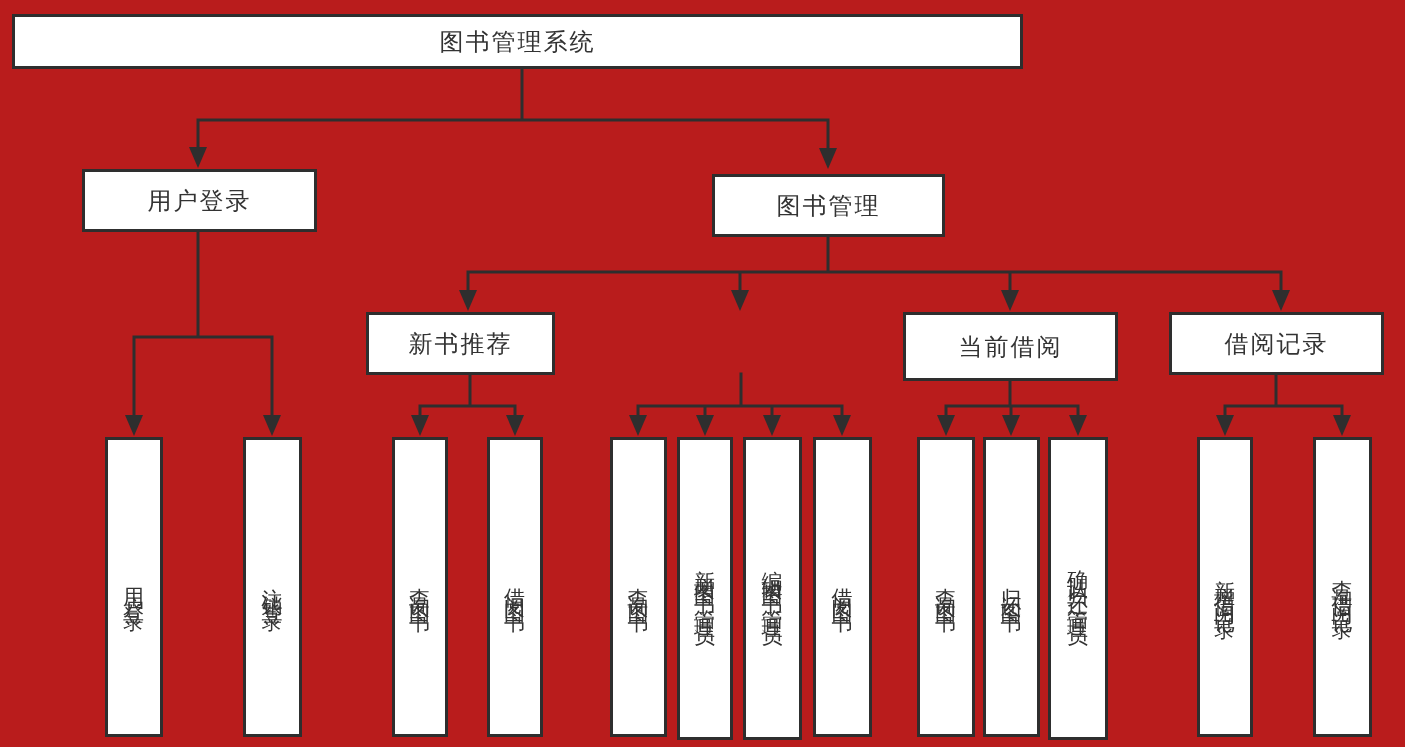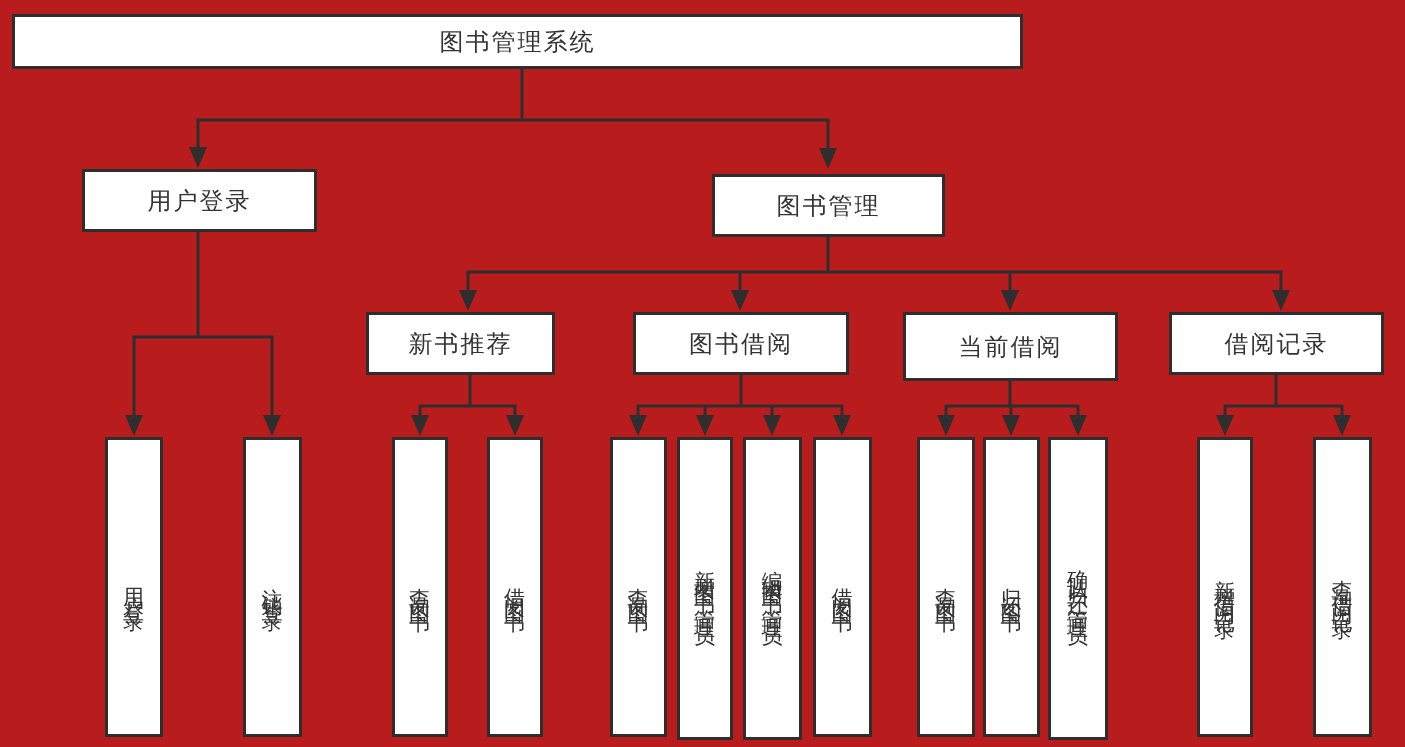--- a/index.html
+++ b/index.html
@@ -102,21 +102,20 @@
       <polygon points="1333,415 1351,415 1342,436"></polygon>
     </g>
   </svg>
 
   <div class="hbox" style="left:12px; top:14px; width:1011px; height:55px;">图书管理系统</div>
 
   <div class="hbox" style="left:82px; top:169px; width:235px; height:63px;">用户登录</div>
   <div class="hbox" style="left:712px; top:174px; width:233px; height:63px;">图书管理</div>
 
   <div class="hbox" style="left:360px; top:312px; width:189px; height:63px;margin-left:6px;">新书推荐</div>
-  <div class="hbox" style="left:633px; top:312px; width:216px; height:63px;">图书借阅</div>
   <div class="hbox" style="left:903px; top:312px; width:215px; height:69px;">当前借阅</div>
   <div class="hbox" style="left:1169px; top:312px; width:215px; height:63px;">借阅记录</div>
 
   <div class="vbox" style="left:105px; width:58px;">用户登录</div>
   <div class="vbox" style="left:243px; width:59px;">注销登录</div>
 
   <div class="vbox" style="left:392px; width:56px;">查询图书</div>
   <div class="vbox" style="left:487px; width:56px;">借阅图书</div>
 
   <div class="vbox" style="left:610px; width:57px;">查询图书</div>

